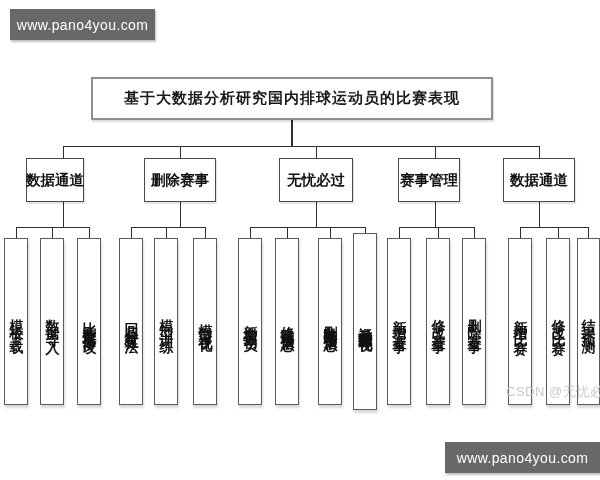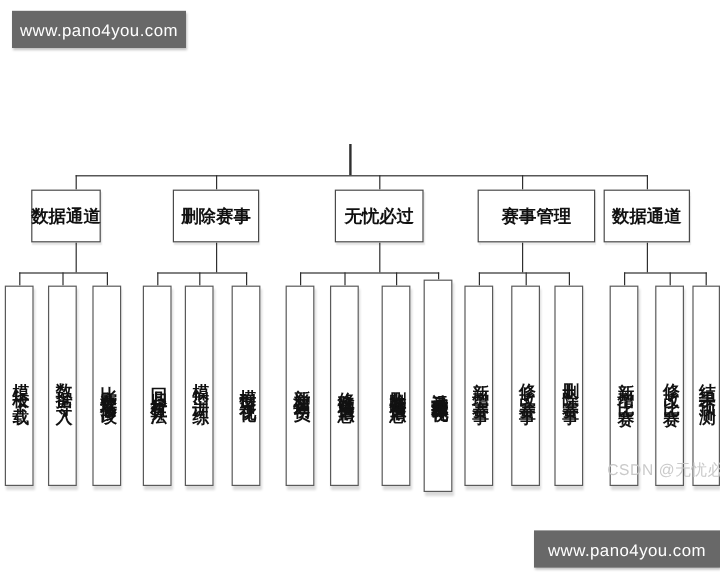--- a/index.html
+++ b/index.html
@@ -29,20 +29,21 @@
   .csdn{position:absolute;left:506px;top:383px;
       font-family:"Liberation Sans","DejaVu Sans",sans-serif;font-size:13px;
       color:rgba(198,198,198,.95);white-space:nowrap;z-index:5;letter-spacing:.5px;}
 </style>
 </head>
 <body>
 
 <div class="canvas">
   <div class="wm wm-tl">www.pano4you.com</div>
 
+  <div class="title-box">基于大数据分析研究国内排球运动员的比赛表现</div>
 
   <div id="diagram">
       <div class="ln" style="left: 291px; top: 120px; width: 2px; height: 26px;"></div>
       <div class="ln" style="left: 63px; top: 146px; width: 477px; height: 1px;"></div>
       <div class="ln" style="left: 63px; top: 146px; width: 1px; height: 12px;"></div>
       <div class="l2" style="left: 26px; top: 158px; width: 58px;">数据通道</div>
       <div class="ln" style="left: 63px; top: 202px; width: 1px; height: 25px;"></div>
       <div class="ln" style="left: 16px; top: 227px; width: 74px; height: 1px;"></div>
       <div class="ln" style="left: 16px; top: 227px; width: 1px; height: 11px;"></div>
       <div class="l3" style="left: 4px; top: 238px; width: 24px; height: 167px;">
@@ -86,21 +87,21 @@
       </div>
       <div class="ln" style="left: 330px; top: 227px; width: 1px; height: 11px;"></div>
       <div class="l3" style="left: 318px; top: 238px; width: 24px; height: 167px;">
         <span style="letter-spacing: 2px;">删除运动员信息</span>
       </div>
       <div class="ln" style="left: 365px; top: 227px; width: 1px; height: 6px;"></div>
       <div class="l3" style="left: 353px; top: 233px; width: 24px; height: 177px;">
         <span style="letter-spacing: 1px;">运动员综合指标可视化</span>
       </div>
       <div class="ln" style="left: 435px; top: 146px; width: 1px; height: 12px;"></div>
-      <div class="l2" style="left: 398px; top: 158px; width: 98px;">赛事管理</div>
+      <div class="l2" style="left: 398px; top: 158px; width: 62px;">赛事管理</div>
       <div class="ln" style="left: 435px; top: 202px; width: 1px; height: 25px;"></div>
       <div class="ln" style="left: 399px; top: 227px; width: 76px; height: 1px;"></div>
       <div class="ln" style="left: 399px; top: 227px; width: 1px; height: 11px;"></div>
       <div class="l3" style="left: 387px; top: 238px; width: 24px; height: 167px;">
         <span style="letter-spacing: 7px;">新增赛事</span>
       </div>
       <div class="ln" style="left: 438px; top: 227px; width: 1px; height: 11px;"></div>
       <div class="l3" style="left: 426px; top: 238px; width: 24px; height: 167px;">
         <span style="letter-spacing: 7px;">修改赛事</span>
       </div>

